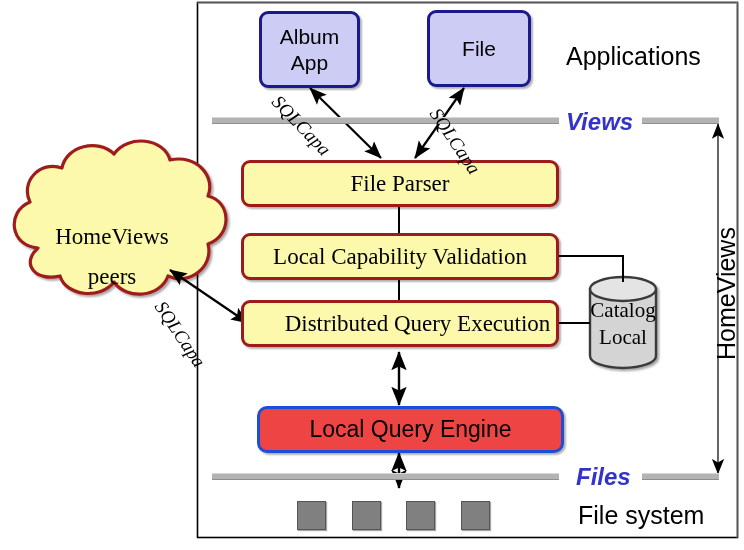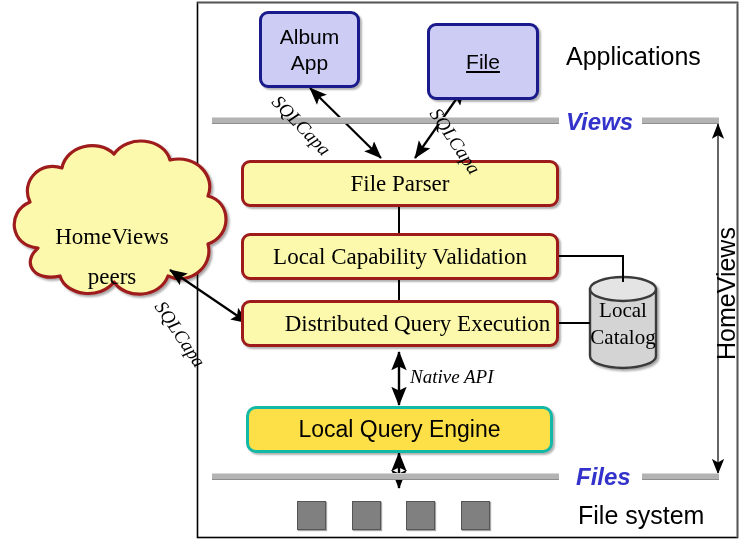--- a/index.html
+++ b/index.html
@@ -56,31 +56,32 @@
     justify-content: center;
     font-family: "Liberation Serif", "DejaVu Serif", serif;
     font-size: 23px;
     color: #000;
     box-shadow: 2px 2px 2px rgba(0,0,0,0.30);
   }
 
   
   .engbox {
     position: absolute;
-    border: 3px solid #14b8a6;
+    border: 3px solid #1d4ed8;
     border-radius: 10px;
-    background: #fde047;
+    background: #ef4444;
     box-sizing: border-box;
     display: flex;
     align-items: center;
     justify-content: center;
     font-family: "Liberation Sans", sans-serif;
     font-size: 23px;
     color: #000;
     box-shadow: 2px 2px 2px rgba(0,0,0,0.30);
+    margin-left: 11px;
   }
 
   
   .bar {
     position: absolute;
     height: 7px;
     background: #b3b3b3;
     border-top: 1px solid #d8d8d8;
     border-bottom: 1px solid #8e8e8e;
     box-sizing: border-box;
@@ -251,21 +252,21 @@
     <g>
       <line x1="718" y1="124" x2="718" y2="474" stroke="#555" stroke-width="1.8" marker-start="url(#ah-thin-start)" marker-end="url(#ah-thin)"></line>
     </g>
   </svg>
 
   <div class="appbox" style="left:259px; top:11px; width:101px; height:77px;">
     <span>Album</span>
     <span>App</span>
   </div>
 
-  <div class="appbox" style="left:427px; top:23px; width:112px; height:77px;text-decoration:underline;">
+  <div class="appbox" style="left:427px; top:10px; width:104px; height:77px;">
     <span>File</span>
   </div>
 
   <div class="caption" style="left:566px; top:42px;">Applications</div>
 
   <div class="bar" style="left:212px; top:117px; width:347px;"></div>
   <div class="bar" style="left:642px; top:117px; width:77px;"></div>
   <div class="layerlabel" style="left:566px; top:108px;">Views</div>
 
   <div class="modbox" style="left:241px; top:160px; width:318px; height:47px;">
@@ -283,31 +284,30 @@
   <div class="engbox" style="left:246px; top:406px; width:307px; height:47px;">
     <span>Local Query Engine</span>
   </div>
 
   <div class="cloudtext" style="left:17px; top:217px;">
     <div>HomeViews</div>
     <div>peers</div>
   </div>
 
   <div class="cyltext" style="left:579px; top:297px;">
+    <div>Catalog</div>
     <div>Local</div>
-    <div>Catalog</div>
   </div>
 
   <div class="edgelabel" style="left:283px; top:91px; transform: rotate(46deg);">SQLCapa</div>
 
   <div class="edgelabel" style="left:443px; top:104px; transform: rotate(56deg);">SQLCapa</div>
 
   <div class="edgelabel" style="left:168px; top:297px; transform: rotate(56deg);">SQLCapa</div>
 
-  <div class="apilabel" style="left:410px; top:366px;">Native API</div>
 
   <div class="vlabel" style="left:712px; top:360px;">HomeViews</div>
 
   <div class="bar" style="left:212px; top:473px; width:347px;"></div>
   <div class="bar" style="left:642px; top:473px; width:77px;"></div>
   <div class="layerlabel" style="left:576px; top:463px;">Files</div>
 
   <div class="filesq" style="left:297px; top:501px;"></div>
   <div class="filesq" style="left:352px; top:501px;"></div>
   <div class="filesq" style="left:406px; top:501px;"></div>

